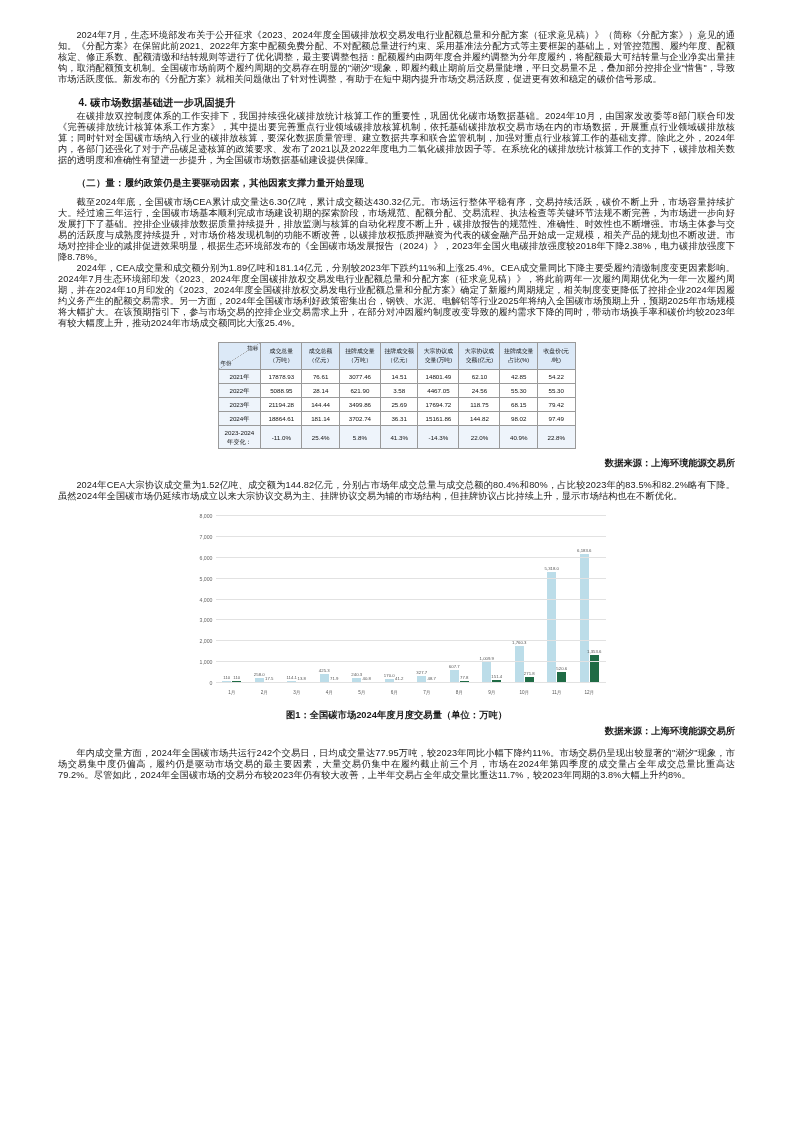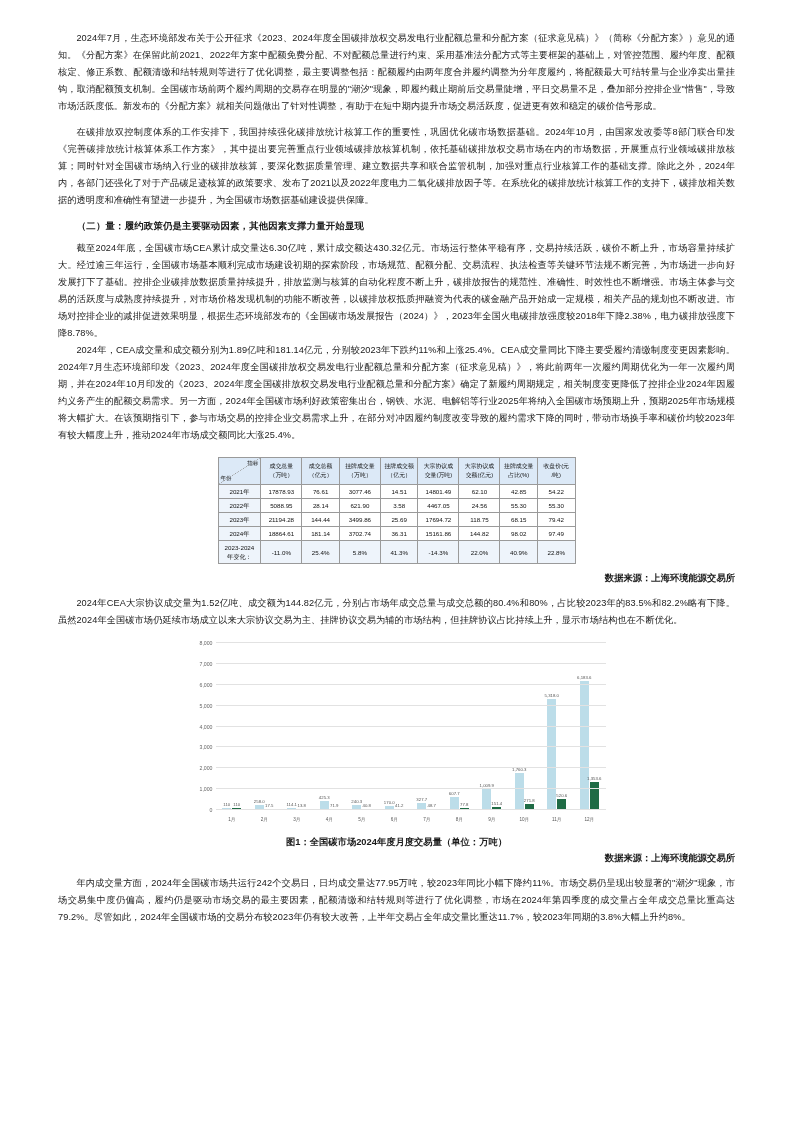--- a/index.html
+++ b/index.html
@@ -16,21 +16,21 @@
   }
   .page {
     width: 793px;
     min-height: 1122px;
     box-sizing: border-box;
     padding: 30px 58px 26px 58px;
     position: relative;
   }
   p.para {
     font-size: 9.2px;
-    line-height: 17px;
+    line-height: 11px;
     margin: 0 0 0 0;
     text-align: justify;
     text-justify: inter-ideograph;
     text-indent: 2em;
     letter-spacing: 0.1px;
   }
   .gap {
     height: 9px;
   }
   .gap-s {
@@ -207,20 +207,21 @@
 </style>
 </head>
 <body>
 
 <div class="page">
 
   <p class="para">2024年7月，生态环境部发布关于公开征求《2023、2024年度全国碳排放权交易发电行业配额总量和分配方案（征求意见稿）》（简称《分配方案》）意见的通知。《分配方案》在保留此前2021、2022年方案中配额免费分配、不对配额总量进行约束、采用基准法分配方式等主要框架的基础上，对管控范围、履约年度、配额核定、修正系数、配额清缴和结转规则等进行了优化调整，最主要调整包括：配额履约由两年度合并履约调整为分年度履约，将配额最大可结转量与企业净卖出量挂钩，取消配额预支机制。全国碳市场前两个履约周期的交易存在明显的"潮汐"现象，即履约截止期前后交易量陡增，平日交易量不足，叠加部分控排企业"惜售"，导致市场活跃度低。新发布的《分配方案》就相关问题做出了针对性调整，有助于在短中期内提升市场交易活跃度，促进更有效和稳定的碳价信号形成。</p>
 
   <div class="gap"></div>
 
+  <h2 class="heading">4. 碳市场数据基础进一步巩固提升</h2>
 
   <p class="para">在碳排放双控制度体系的工作安排下，我国持续强化碳排放统计核算工作的重要性，巩固优化碳市场数据基础。2024年10月，由国家发改委等8部门联合印发《完善碳排放统计核算体系工作方案》，其中提出要完善重点行业领域碳排放核算机制，依托基础碳排放权交易市场在内的市场数据，开展重点行业领域碳排放核算；同时针对全国碳市场纳入行业的碳排放核算，要深化数据质量管理、建立数据共享和联合监管机制，加强对重点行业核算工作的基础支撑。除此之外，2024年内，各部门还强化了对于产品碳足迹核算的政策要求、发布了2021以及2022年度电力二氧化碳排放因子等。在系统化的碳排放统计核算工作的支持下，碳排放相关数据的透明度和准确性有望进一步提升，为全国碳市场数据基础建设提供保障。</p>
 
   <div class="gap"></div>
 
   <h3 class="subheading">（二）量：履约政策仍是主要驱动因素，其他因素支撑力量开始显现</h3>
 
   <div class="gap-s"></div>
 
   <p class="para">截至2024年底，全国碳市场CEA累计成交量达6.30亿吨，累计成交额达430.32亿元。市场运行整体平稳有序，交易持续活跃，碳价不断上升，市场容量持续扩大。经过逾三年运行，全国碳市场基本顺利完成市场建设初期的探索阶段，市场规范、配额分配、交易流程、执法检查等关键环节法规不断完善，为市场进一步向好发展打下了基础。控排企业碳排放数据质量持续提升，排放监测与核算的自动化程度不断上升，碳排放报告的规范性、准确性、时效性也不断增强。市场主体参与交易的活跃度与成熟度持续提升，对市场价格发现机制的功能不断改善，以碳排放权抵质押融资为代表的碳金融产品开始成一定规模，相关产品的规划也不断改进。市场对控排企业的减排促进效果明显，根据生态环境部发布的《全国碳市场发展报告（2024）》，2023年全国火电碳排放强度较2018年下降2.38%，电力碳排放强度下降8.78%。</p>
@@ -478,15 +479,15 @@
         <div class="x-tick">11月</div>
         <div class="x-tick">12月</div>
       </div>
   </div>
 
   <p class="fig-caption">图1：全国碳市场2024年度月度交易量（单位：万吨）</p>
   <p class="fig-source">数据来源：上海环境能源交易所</p>
 
   <div class="gap"></div>
 
-  <p class="para">年内成交量方面，2024年全国碳市场共运行242个交易日，日均成交量达77.95万吨，较2023年同比小幅下降约11%。市场交易仍呈现出较显著的"潮汐"现象，市场交易集中度仍偏高，履约仍是驱动市场交易的最主要因素，配额清缴和结转规则等进行了优化调整，市场在2024年第四季度的成交量占全年成交总量比重高达79.2%。尽管如此，2024年全国碳市场的交易分布较2023年仍有较大改善，上半年交易占全年成交量比重达11.7%，较2023年同期的3.8%大幅上升约8%。</p>
+  <p class="para">年内成交量方面，2024年全国碳市场共运行242个交易日，日均成交量达77.95万吨，较2023年同比小幅下降约11%。市场交易仍呈现出较显著的"潮汐"现象，市场交易集中度仍偏高，履约仍是驱动市场交易的最主要因素，大量交易仍集中在履约截止前三个月，市场在2024年第四季度的成交量占全年成交总量比重高达79.2%。尽管如此，2024年全国碳市场的交易分布较2023年仍有较大改善，上半年交易占全年成交量比重达11.7%，较2023年同期的3.8%大幅上升约8%。</p>
 
 </div>
 
 </body></html>

